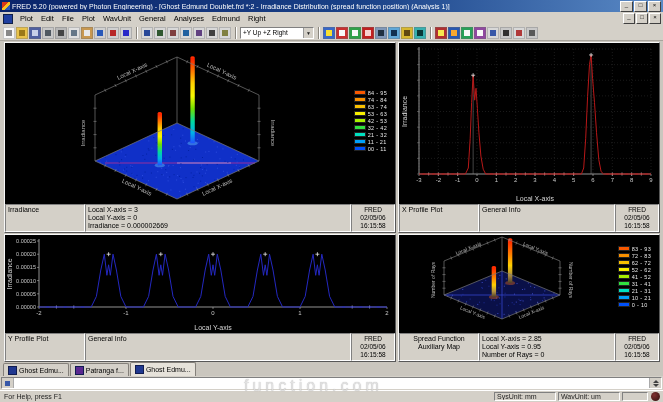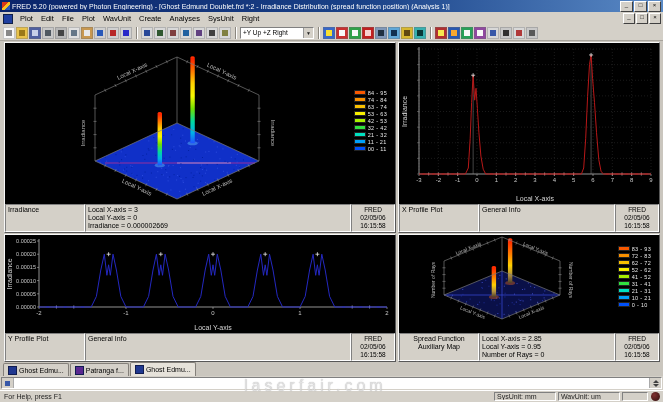--- a/index.html
+++ b/index.html
@@ -72,23 +72,23 @@
   </span>
 </div>
 
 <div class="menubar">
   <span class="mdi-icon"></span>
   <span class="menu-item">Plot</span>
   <span class="menu-item">Edit</span>
   <span class="menu-item">File</span>
   <span class="menu-item">Plot</span>
   <span class="menu-item">WavUnit</span>
-  <span class="menu-item">Create</span>
+  <span class="menu-item">General</span>
   <span class="menu-item">Analyses</span>
-  <span class="menu-item">SysUnit</span>
+  <span class="menu-item">Edmund</span>
   <span class="menu-item">Right</span>
   <span class="menu-btns">
     <span class="mbtn">_</span>
     <span class="mbtn">□</span>
     <span class="mbtn">×</span>
   </span>
 </div>
 
 <div class="toolbar">
   <span style="display:flex;gap:1px">
@@ -903,13 +903,13 @@
 </div>
 
 <div class="statusbar">
   <span class="sb-help">For Help, press F1</span>
   <span class="sb-cell">SysUnit: mm</span>
   <span class="sb-cell">WavUnit: um</span>
   <span class="sb-cell small"></span>
   <span class="sb-logo"></span>
 </div>
 
-<div class="watermark">laserfair.com</div>
+<div class="watermark">function.com</div>
 
 </body></html>

